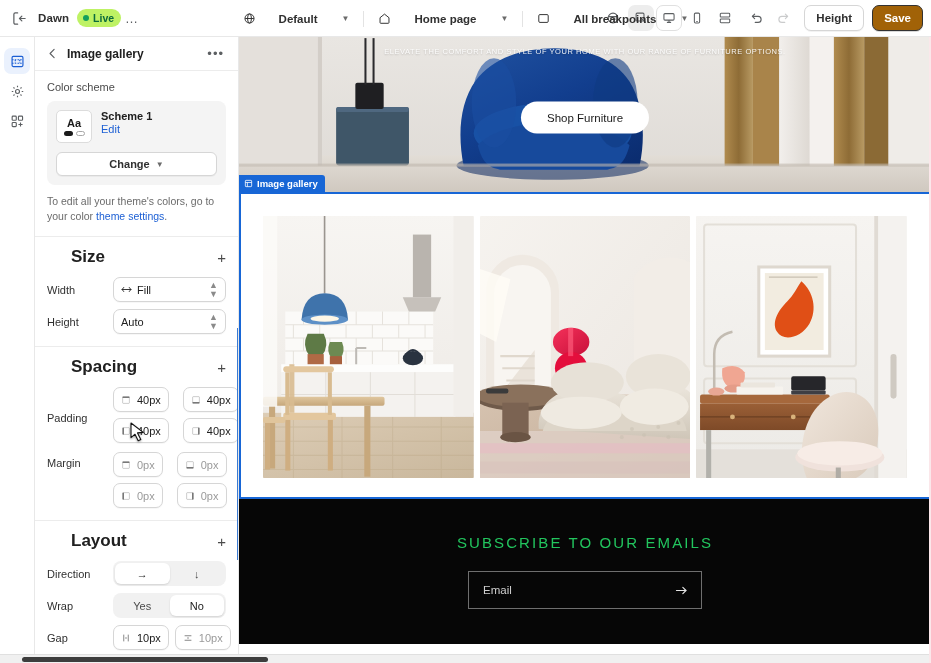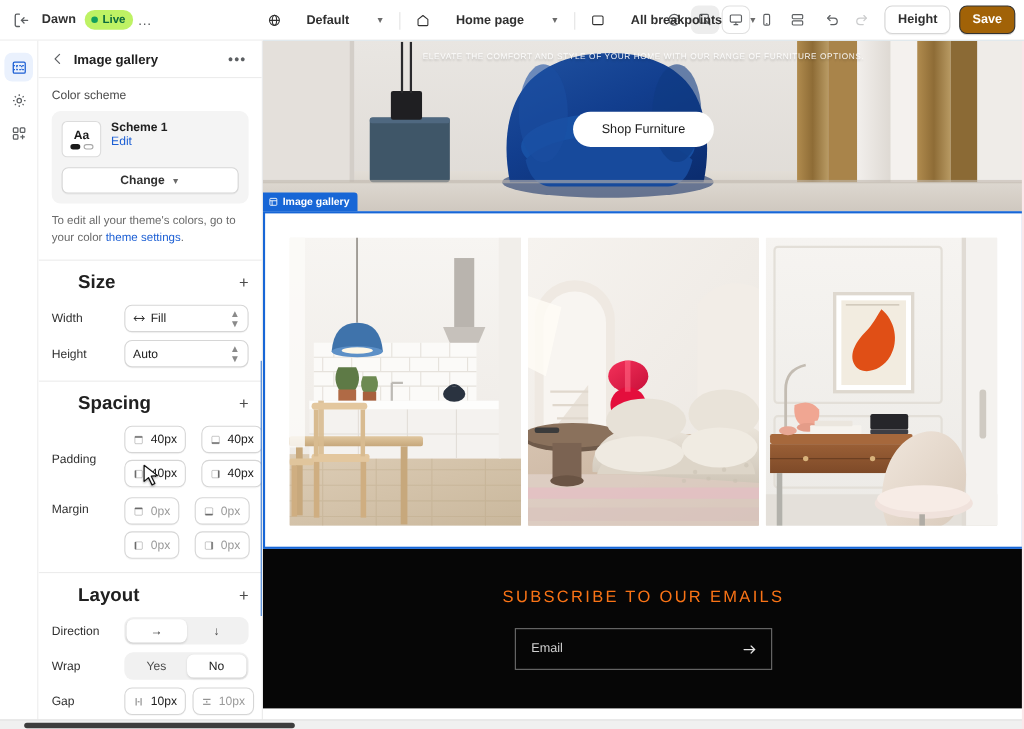--- a/index.html
+++ b/index.html
@@ -177,21 +177,21 @@
     background: #1766d6; color: #fff; font-size: 9.5px; font-weight: 700;
     padding: 3px 7px 3px 5px; display: inline-flex; align-items: center; gap: 4px;
     border-radius: 0 3px 0 0; z-index: 8; white-space: nowrap;
   }
   .sel-wrap { position: relative; outline: 2px solid #1766d6; outline-offset: -2px; }
 
   .gallery { background: #fff; padding: 24px 24px 21px 24px; display: flex; gap: 6px; }
   .gimg { flex: 1; height: 262px; border-radius: 1px; overflow: hidden; position: relative; }
 
   .newsletter { background: #060606; height: 145px; display: flex; flex-direction: column; align-items: center; justify-content: center; gap: 20px; }
-  .nl-title { color: #f97316; font-size: 15px; letter-spacing: 2.1px; font-weight: 400; }
+  .nl-title { color: #22c55e; font-size: 15px; letter-spacing: 2.1px; font-weight: 400; }
   .nl-form {
     width: 234px; height: 38px; border: 1px solid #6e6e6e; display: flex; align-items: center;
     padding: 0 12px 0 14px; cursor: text;
   }
   .nl-form .ph { flex: 1; color: #cfcfcf; font-size: 11.5px; }
   .nl-arrow { color: #e4e4e4; }
 
   
   .hscroll {
     position: absolute; left: 0; right: 0; bottom: 0; height: 9px;

